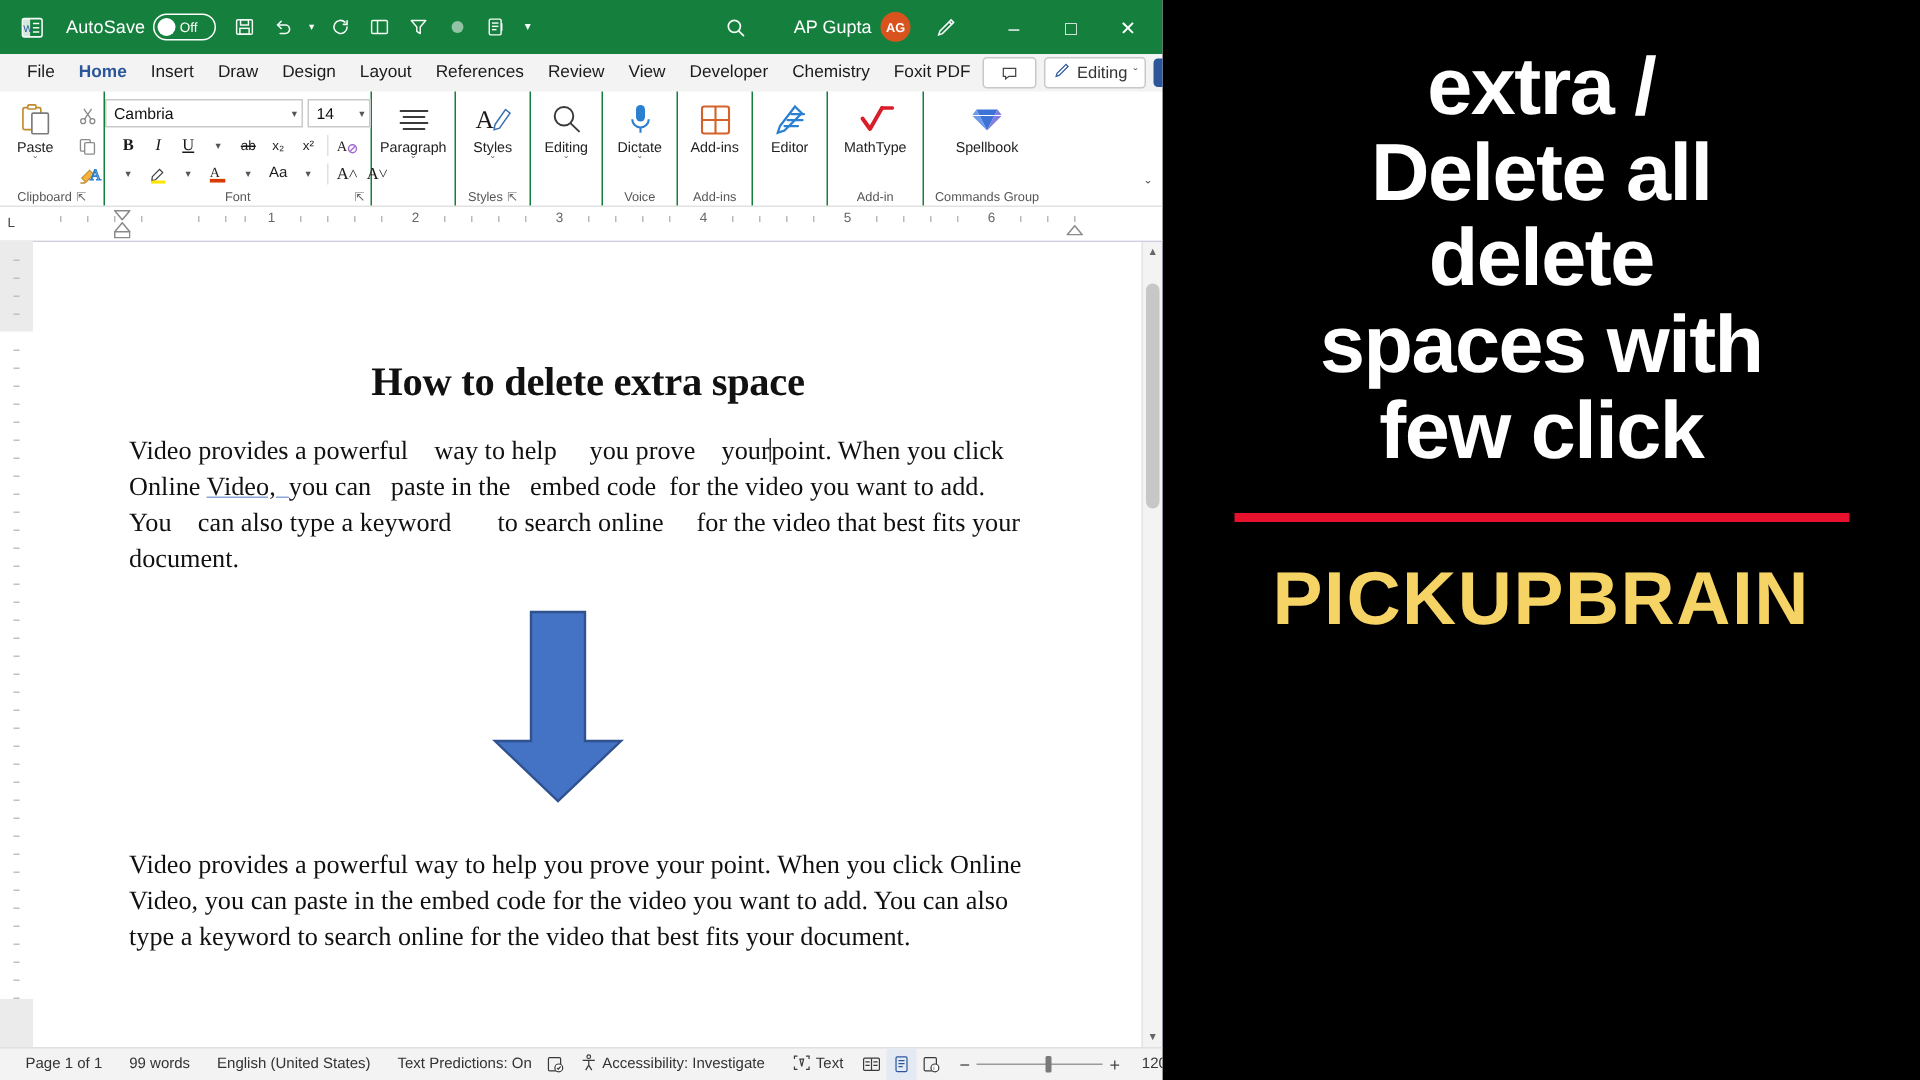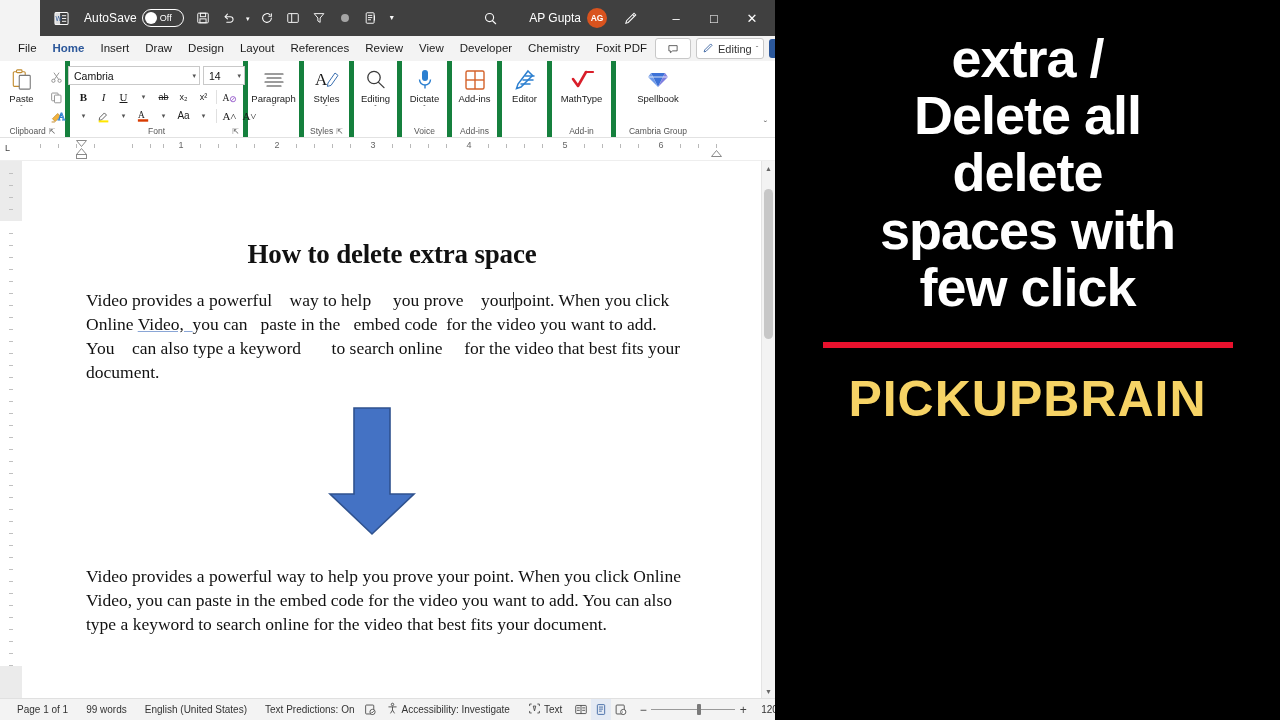--- a/index.html
+++ b/index.html
@@ -11,22 +11,22 @@
   .screen{position:relative;width:1280px;height:720px;display:flex;}
 
   
   .word-window{
     position:relative;width:775px;height:720px;background:#f3f3f3;
     display:flex;flex-direction:column;overflow:hidden;
   }
 
   
   .titlebar{
-    height:36px;background:#404040;display:flex;align-items:center;
-    color:#fff;font-size:12px;flex:0 0 36px;position:relative;margin-left:40px;
+    height:36px;background:#15803d;display:flex;align-items:center;
+    color:#fff;font-size:12px;flex:0 0 36px;position:relative;
   }
   .tb-ico{
     width:26px;height:26px;display:flex;align-items:center;justify-content:center;
     color:#fff;font-size:14px;line-height:1;opacity:.97;flex:0 0 auto;
   }
   .tb-ico svg{display:block;}
   .word-logo{margin-left:8px;}
   .autosave-label{font-size:12px;margin:0 5px 0 10px;letter-spacing:.1px;}
   .toggle{
     width:42px;height:18px;border:1.3px solid #fff;border-radius:10px;
@@ -69,21 +69,21 @@
     align-items:center;padding:0 5px;gap:4px;font-size:11px;
   }
 
   
   .ribbon{
     flex:0 0 76px;height:76px;background:#fff;border-bottom:1px solid #e2e2e2;
     display:flex;align-items:stretch;position:relative;
   }
   .rgroup{
     display:flex;flex-direction:column;align-items:center;justify-content:flex-start;
-    border-right:5px solid #15803d;padding:2px 4px 0 4px;position:relative;
+    border-right:1px solid #15803d;padding:2px 4px 0 4px;position:relative;
     box-sizing:border-box;height:76px;
   }
   .rgroup-body{display:flex;align-items:flex-start;gap:2px;flex:1;padding-top:2px;}
   .rgroup-name{
     font-size:8.5px;color:#555;text-align:center;width:100%;padding-bottom:1px;
     display:flex;align-items:center;justify-content:center;gap:3px;
   }
   .big-btn{
     display:flex;flex-direction:column;align-items:center;justify-content:flex-start;
     width:46px;font-size:9.5px;color:#222;padding-top:2px;
@@ -557,21 +557,21 @@
               <svg width="26" height="22" viewBox="0 0 26 22" fill="none">
                   <path d="M6 4h14l-7 14z" fill="#3d72d7"></path>
                   <path d="M6 4 3 8l10 10z" fill="#6f9ae8"></path>
                   <path d="M20 4l3 4-10 10z" fill="#7f7fe0"></path>
                   <path d="M3 8h20" stroke="#fff" stroke-width=".8"></path>
                 </svg>
             </span>
             <span class="cap">Spellbook</span>
           </div>
         </div>
-        <div class="rgroup-name">Cambria Group</div>
+        <div class="rgroup-name">Commands Group</div>
       </div>
 
       <div style="position:absolute;right:8px;bottom:6px;font-size:10px;color:#555">ˇ</div>
     </div>
 
     <div class="ruler">
       <span class="tabstop">L</span>
       <div style="position:absolute;left:22px;right:13px;top:0;bottom:0;">
         <span class="rk" style="left:18px"></span>
           <span class="rk" style="left:36px"></span>

